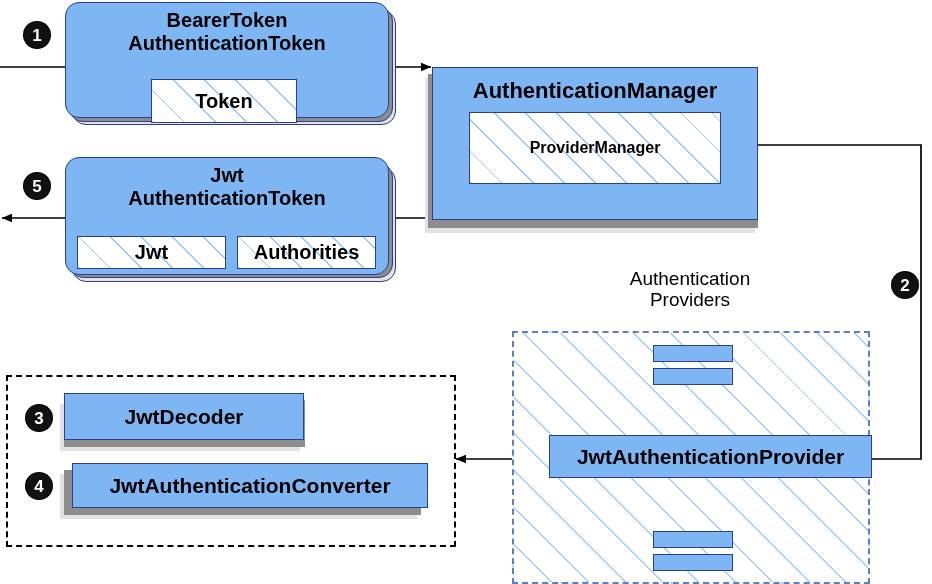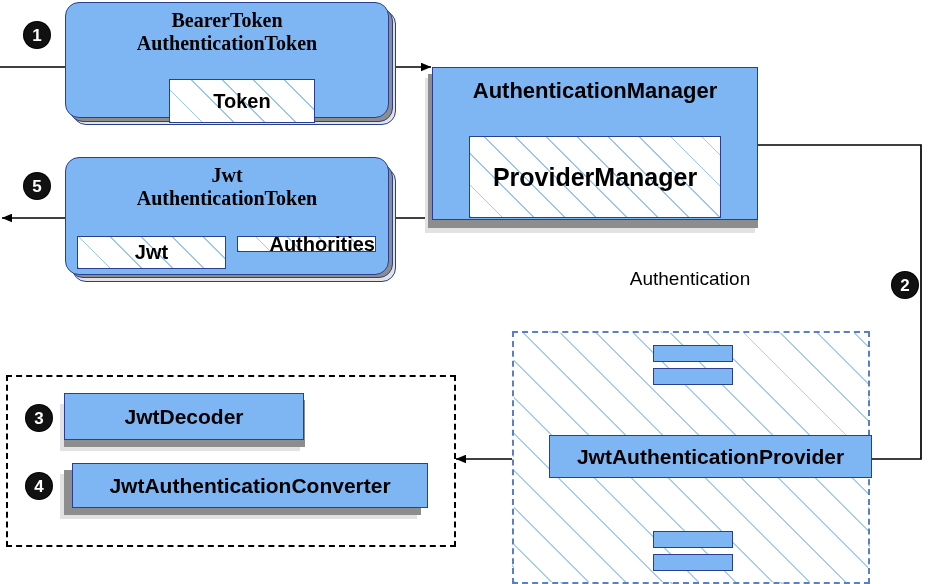--- a/index.html
+++ b/index.html
@@ -19,21 +19,21 @@
     background:#7eb6f4;
     border:1px solid #2a3f8f;
     display:flex;
     align-items:center;
     justify-content:center;
     text-align:center;
     color:#000;
     font-weight:bold;
     z-index:5;
   }
-  .rounded{border-radius:14px;border:1.2px solid #2a3f8f;font-family:Liberation Serif, serif;}
+  .rounded{border-radius:14px;border:1.2px solid #2a3f8f;}
 
   
   .shadow{
     position:absolute;
     background:#8d8d8d;
     z-index:2;
   }
   .shadow2{
     position:absolute;
     background:#e2e2e2;
@@ -130,20 +130,21 @@
 
     <line x1="529" y1="459" x2="456" y2="459" stroke="#000" stroke-width="1.7" marker-end="url(#arrowend)"></line>
 
     <line x1="693" y1="432" x2="693" y2="385" stroke="#000" stroke-width="4" marker-end="url(#arrowup)" marker-start="url(#arrowup)"></line>
 
     <line x1="693" y1="487" x2="693" y2="531" stroke="#000" stroke-width="4" marker-end="url(#arrowup)" marker-start="url(#arrowup)"></line>
   </svg>
 
   <div class="group-label" style="left:585px;top:268px;width:210px;font-size:19px;">
     <div>Authentication</div>
+    <div>Providers</div>
   </div>
 
   <div class="group-hatched" style="left:512px;top:331px;width:358px;height:253px;"></div>
 
   <div class="node" style="left:653px;top:345px;width:80px;height:17px;border:1.6px solid #2a3f8f;"></div>
   <div class="node" style="left:653px;top:368px;width:80px;height:17px;border:1.6px solid #2a3f8f;"></div>
 
   <div class="node" style="left:653px;top:531px;width:80px;height:17px;border:1.6px solid #2a3f8f;"></div>
   <div class="node" style="left:653px;top:554px;width:80px;height:17px;border:1.6px solid #2a3f8f;"></div>
 
@@ -154,45 +155,45 @@
   </div>
 
   <div class="shadow2 rounded" style="left:72px;top:10px;width:322px;height:113px;"></div>
   <div class="shadow rounded" style="left:69px;top:7px;width:322px;height:113px;"></div>
   <div class="node rounded" style="left:65px;top:2px;width:324px;height:116px;flex-direction:column;justify-content:flex-start;padding-top:6px;">
     <div class="nodetitle" style="font-size:20px;">
       <div>BearerToken</div>
       <div>AuthenticationToken</div>
     </div>
   </div>
-  <div class="hatchbox" style="left:151px;top:79px;width:146px;height:44px;font-size:20px;margin-left:18px;">
+  <div class="hatchbox" style="left:151px;top:79px;width:146px;height:44px;font-size:20px;">
     <span>Token</span>
   </div>
 
   <div class="shadow2 rounded" style="left:72px;top:167px;width:322px;height:113px;"></div>
   <div class="shadow rounded" style="left:69px;top:163px;width:322px;height:113px;"></div>
   <div class="node rounded" style="left:65px;top:157px;width:324px;height:118px;flex-direction:column;justify-content:flex-start;padding-top:6px;">
     <div class="nodetitle" style="font-size:20px;">
       <div>Jwt</div>
       <div>AuthenticationToken</div>
     </div>
   </div>
   <div class="hatchbox" style="left:77px;top:236px;width:149px;height:33px;font-size:20px;">
     <span>Jwt</span>
   </div>
-  <div class="hatchbox" style="left:237px;top:236px;width:139px;height:16px;font-size:20px;justify-content:flex-end;">
+  <div class="hatchbox" style="left:237px;top:236px;width:139px;height:33px;font-size:20px;">
     <span>Authorities</span>
   </div>
 
   <div class="shadow2" style="left:425px;top:78px;width:330px;height:155px;"></div>
   <div class="shadow" style="left:428px;top:74px;width:330px;height:154px;"></div>
   <div class="node" style="left:432px;top:67px;width:326px;height:153px;flex-direction:column;justify-content:flex-start;padding-top:10px;">
     <div style="font-size:22px;">AuthenticationManager</div>
   </div>
-  <div class="hatchbox" style="left:469px;top:136px;width:252px;height:82px;font-size:25px;">
+  <div class="hatchbox" style="left:469px;top:112px;width:252px;height:72px;font-size:16px;">
     <span>ProviderManager</span>
   </div>
 
   <div class="group-dotted" style="left:6px;top:375px;width:450px;height:172px;"></div>
 
   <div class="shadow2" style="left:60px;top:404px;width:240px;height:47px;"></div>
   <div class="shadow" style="left:64px;top:400px;width:241px;height:47px;"></div>
   <div class="node" style="left:64px;top:393px;width:240px;height:47px;font-size:21px;border:1.6px solid #2a3f8f;">
     <span>JwtDecoder</span>
   </div>

